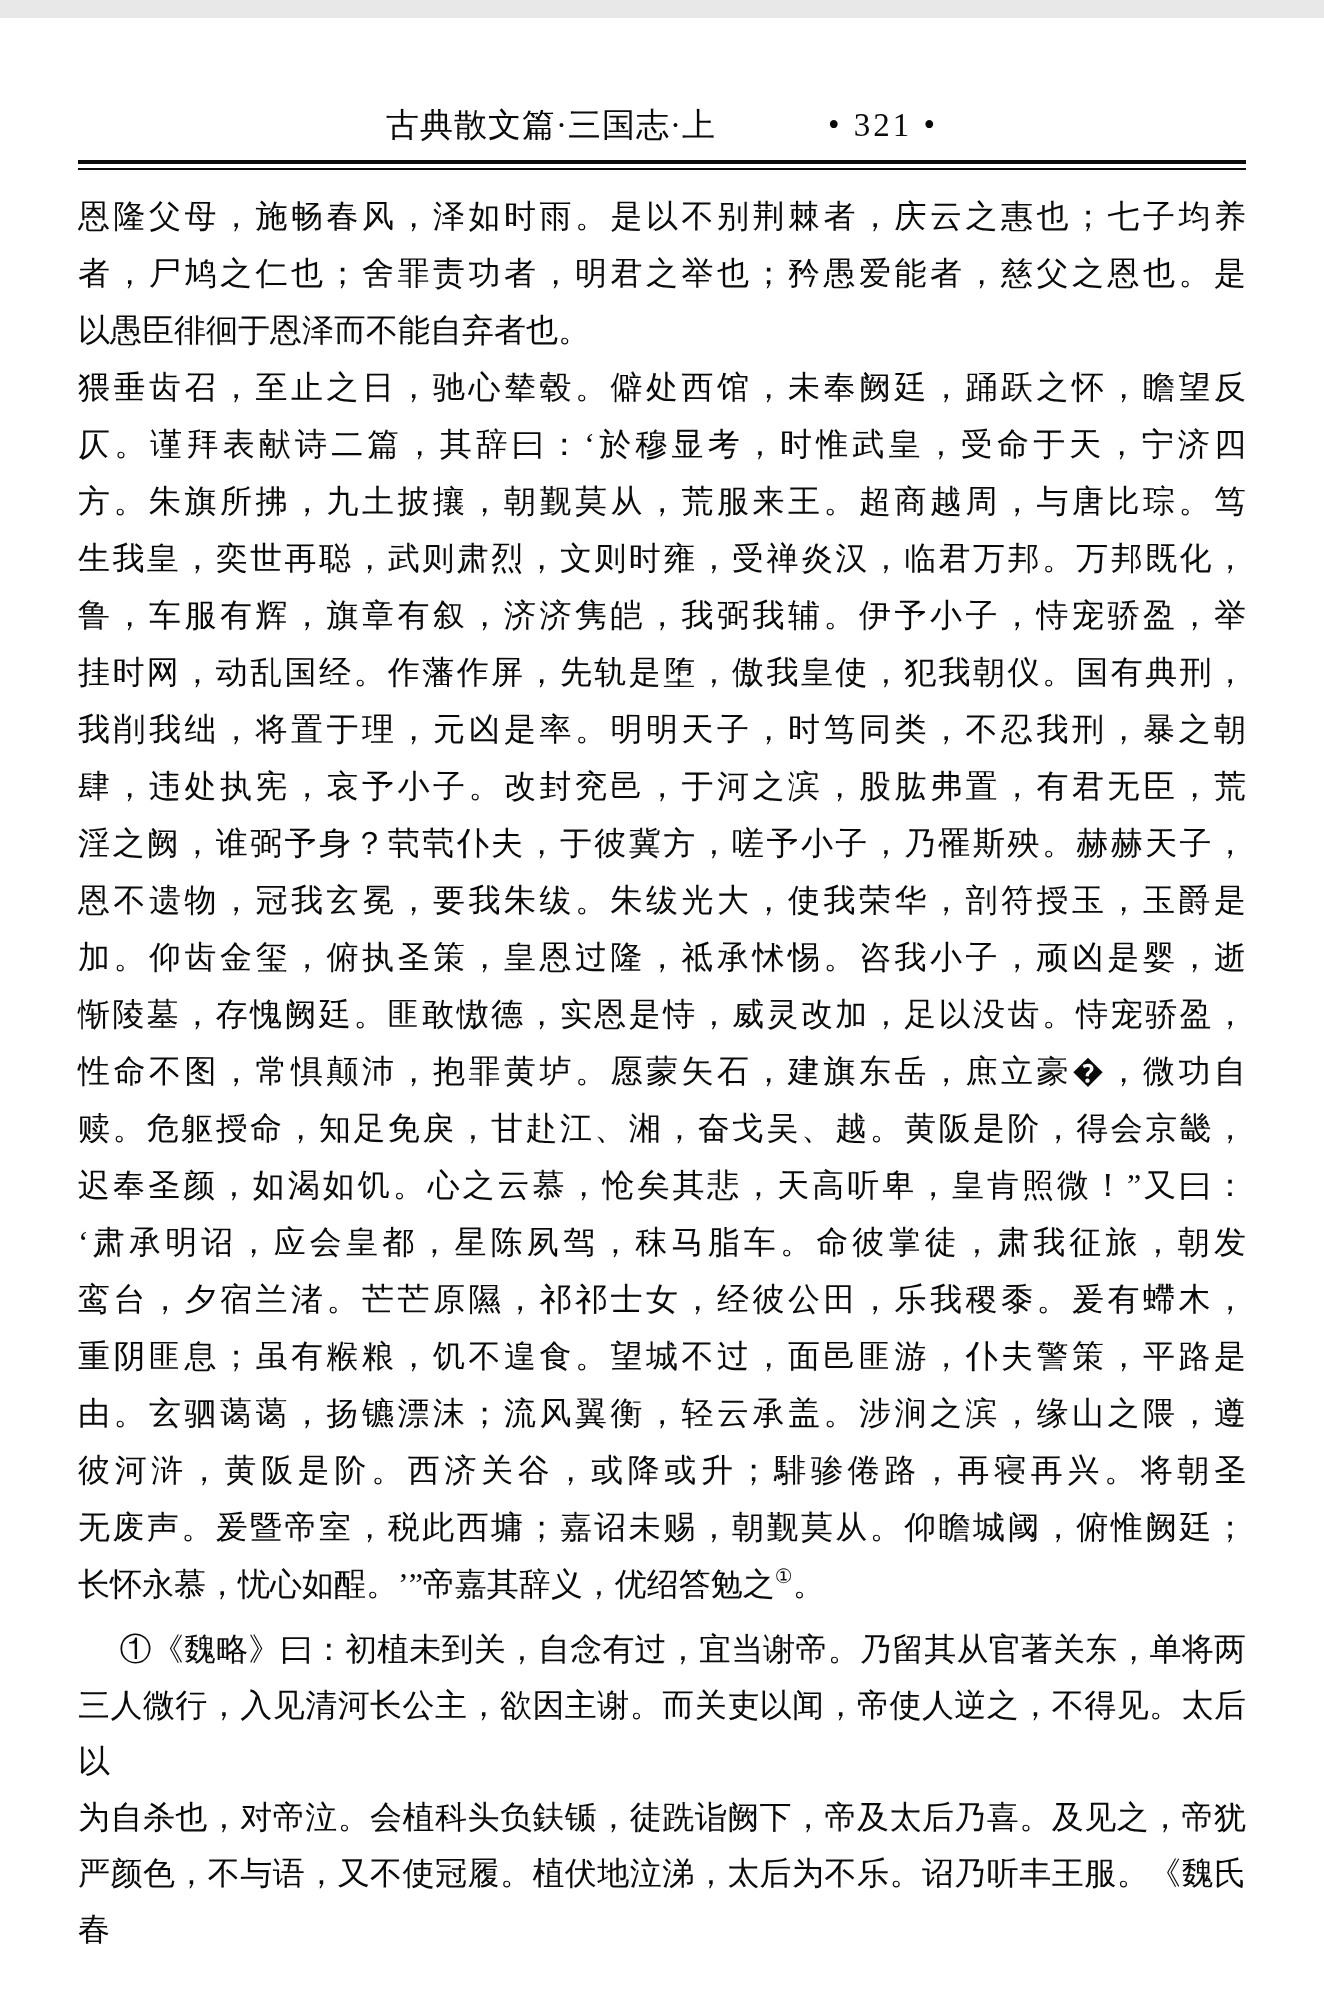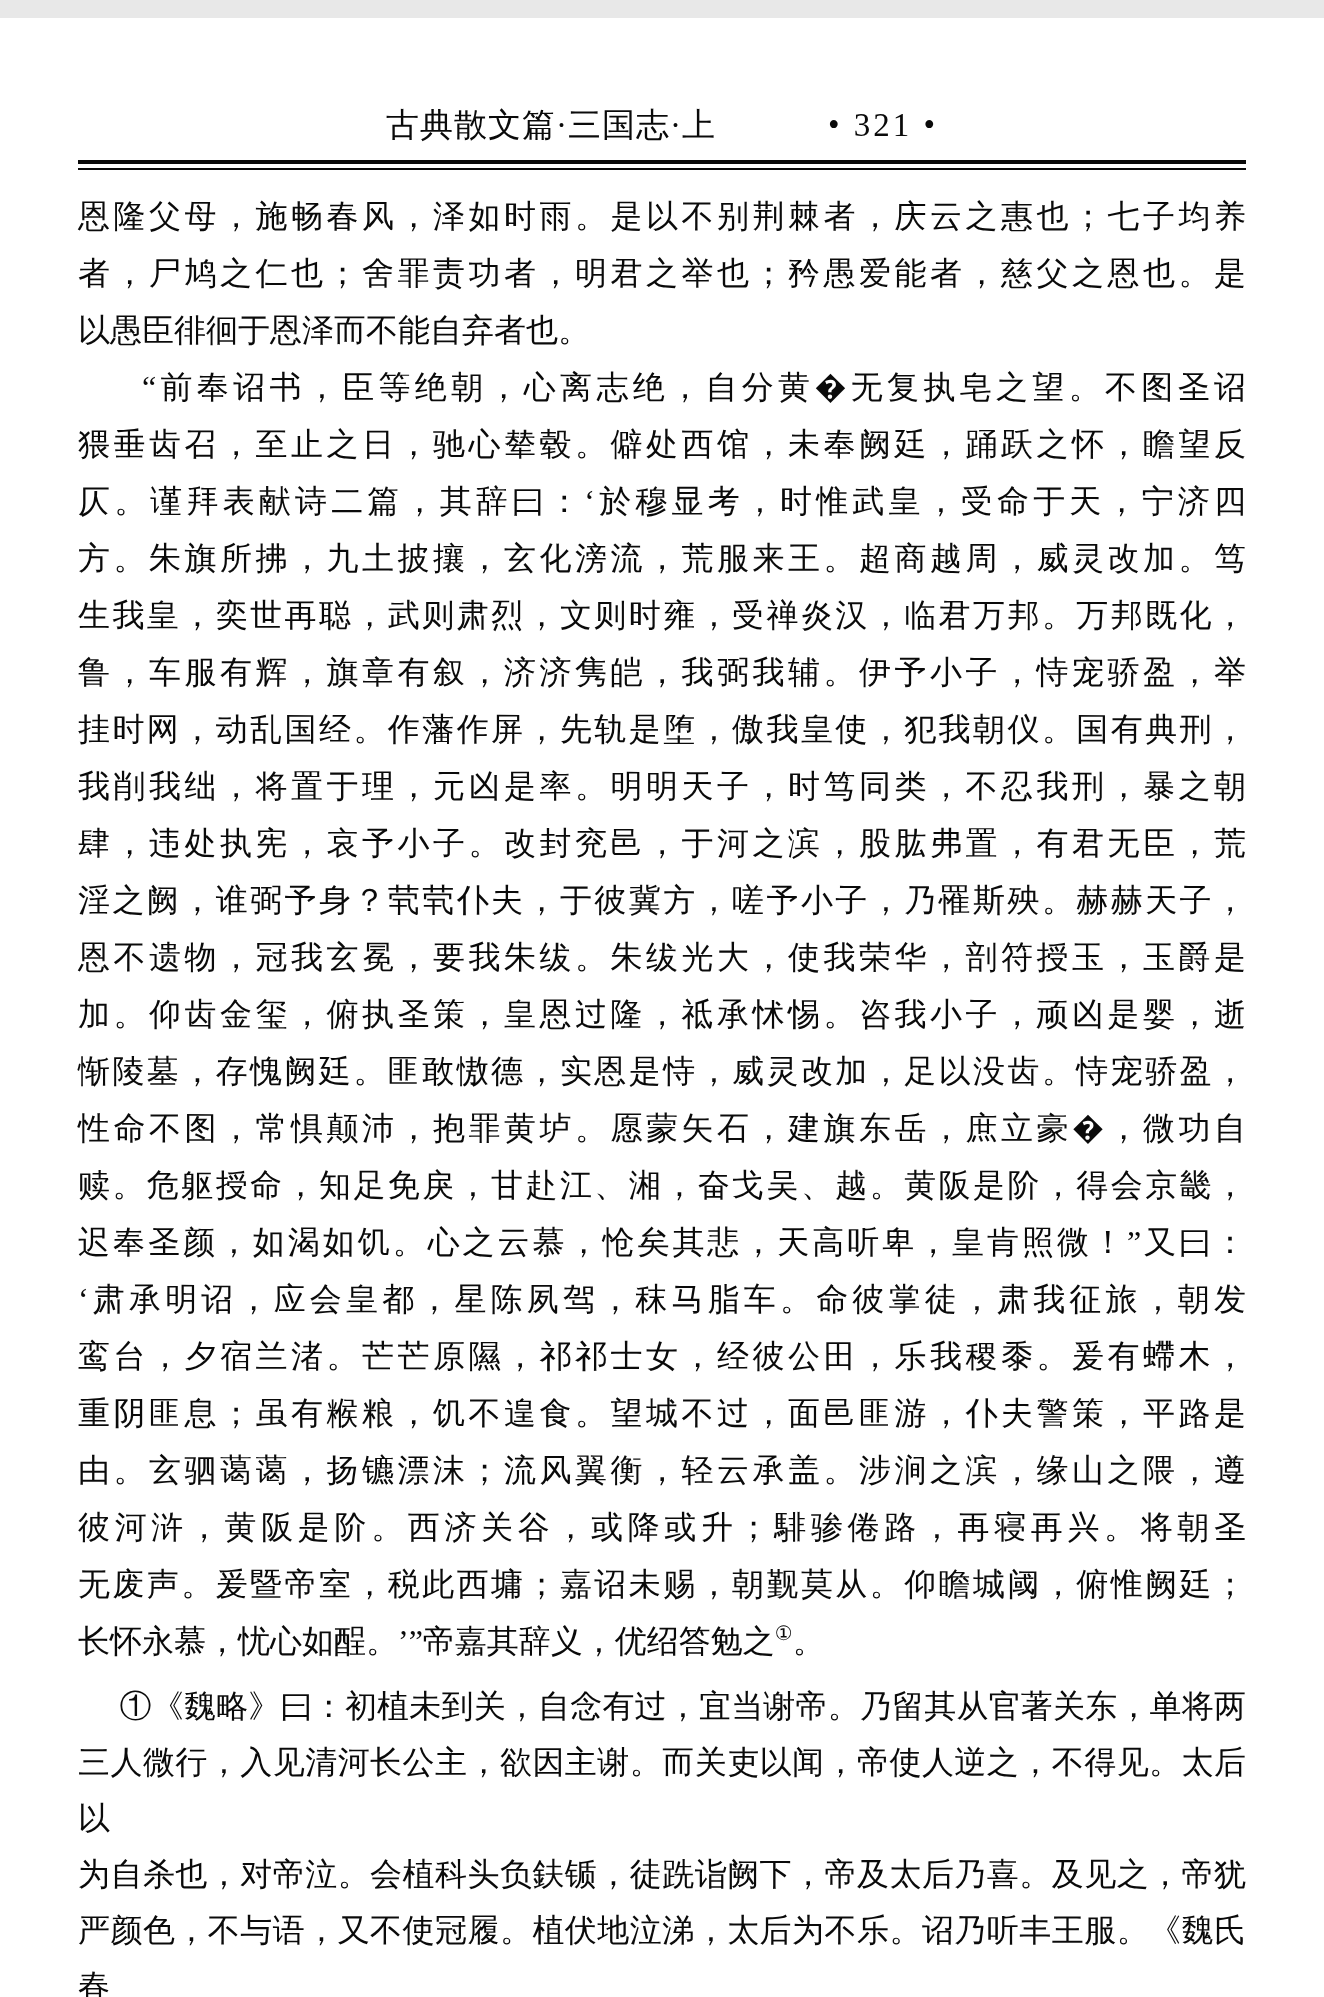--- a/index.html
+++ b/index.html
@@ -39,24 +39,23 @@
       <span class="hpage">• 321 •</span>
     </div>
     <div class="rule"></div>
     <div class="bodytext">
         <div>
           <div class="line">恩隆父母，施畅春风，泽如时雨。是以不别荆棘者，庆云之惠也；七子均养</div>
           <div class="line">者，尸鸠之仁也；舍罪责功者，明君之举也；矜愚爱能者，慈父之恩也。是</div>
           <div class="line endline">以愚臣徘徊于恩泽而不能自弃者也。</div>
         </div>
         <div>
-          <div class="line indent">“前奉诏书，臣等绝朝，心离志绝，自分黄�无复执皂之望。不图圣诏</div>
           <div class="line">猥垂齿召，至止之日，驰心辇毂。僻处西馆，未奉阙廷，踊跃之怀，瞻望反</div>
           <div class="line">仄。谨拜表献诗二篇，其辞曰：‘於穆显考，时惟武皇，受命于天，宁济四</div>
-          <div class="line">方。朱旗所拂，九土披攘，玄化滂流，荒服来王。超商越周，威灵改加。笃</div>
+          <div class="line">方。朱旗所拂，九土披攘，朝觐莫从，荒服来王。超商越周，与唐比琮。笃</div>
           <div class="line">生我皇，奕世再聪，武则肃烈，文则时雍，受禅炎汉，临君万邦。万邦既化，</div>
           <div class="line">鲁，车服有辉，旗章有叙，济济隽皑，我弼我辅。伊予小子，恃宠骄盈，举</div>
           <div class="line">挂时网，动乱国经。作藩作屏，先轨是堕，傲我皇使，犯我朝仪。国有典刑，</div>
           <div class="line">我削我绌，将置于理，元凶是率。明明天子，时笃同类，不忍我刑，暴之朝</div>
           <div class="line">肆，违处执宪，哀予小子。改封兖邑，于河之滨，股肱弗置，有君无臣，荒</div>
           <div class="line">淫之阙，谁弼予身？茕茕仆夫，于彼冀方，嗟予小子，乃罹斯殃。赫赫天子，</div>
           <div class="line">恩不遗物，冠我玄冕，要我朱绂。朱绂光大，使我荣华，剖符授玉，玉爵是</div>
           <div class="line">加。仰齿金玺，俯执圣策，皇恩过隆，祗承怵惕。咨我小子，顽凶是婴，逝</div>
           <div class="line">惭陵墓，存愧阙廷。匪敢慠德，实恩是恃，威灵改加，足以没齿。恃宠骄盈，</div>
           <div class="line">性命不图，常惧颠沛，抱罪黄垆。愿蒙矢石，建旗东岳，庶立豪�，微功自</div>

